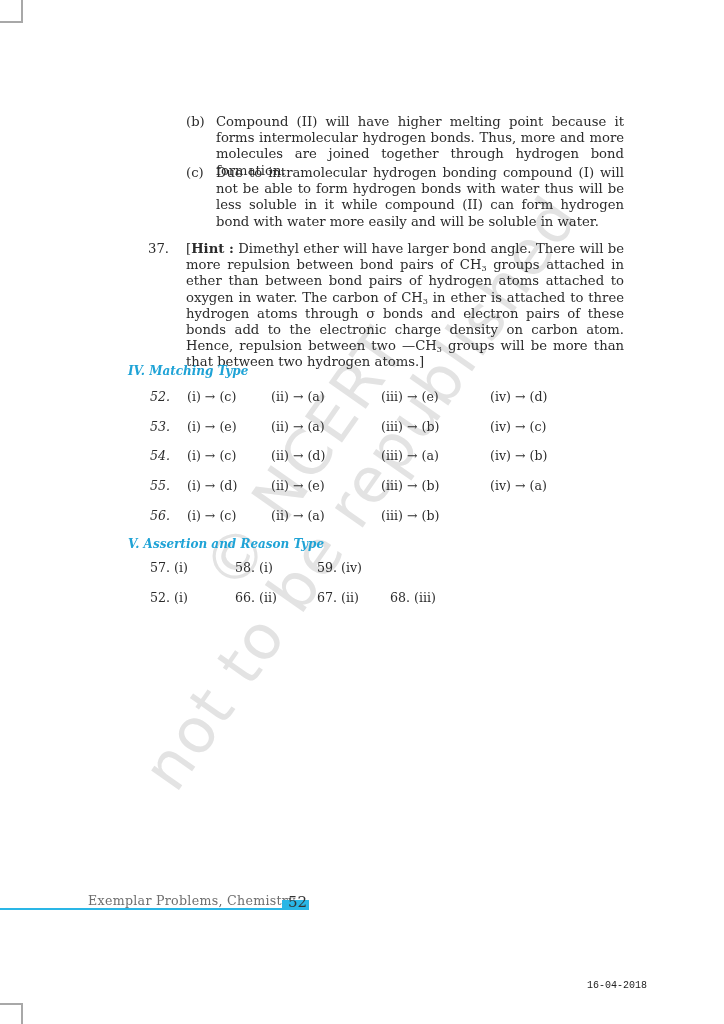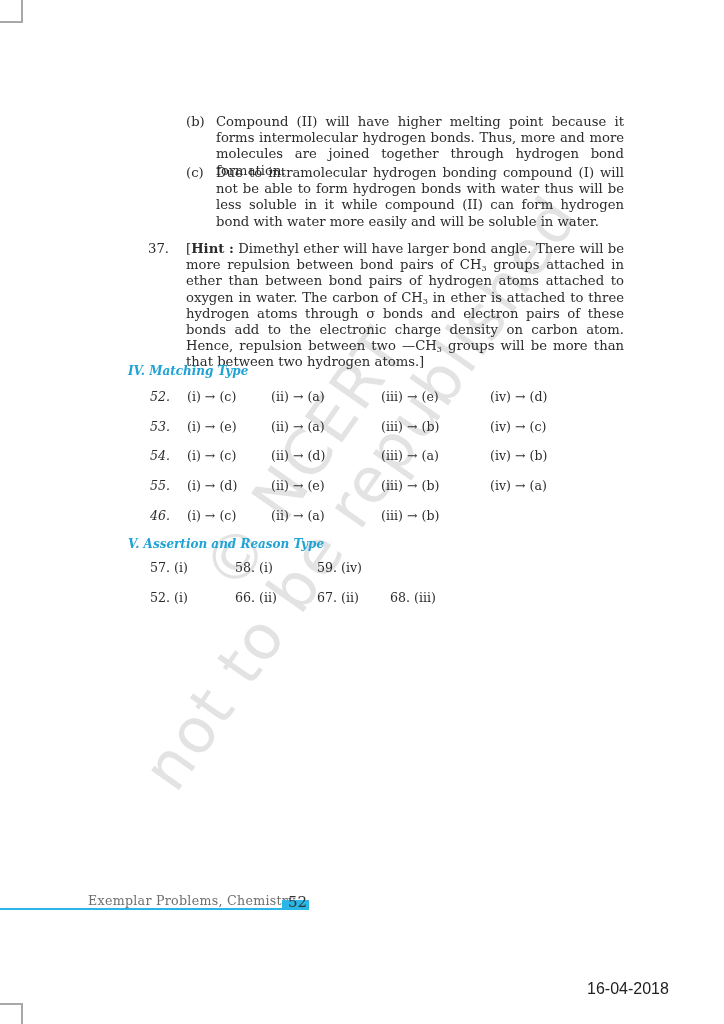--- a/index.html
+++ b/index.html
@@ -54,22 +54,22 @@
     .ar-row .a3 { left: 167px; }
     .ar-row .a4 { left: 240px; }
 
     .footer-line { position: absolute; left: 0; top: 908px; width: 309px; height: 2px; background: #2ab6e6; }
     .footer-text { position: absolute; left: 88px; top: 893px; font-size: 12.6px; color: #6e6e6e; letter-spacing: 0.3px; }
     .footer-page {
       position: absolute; left: 282px; top: 900px; width: 27px; height: 9px; background: #2ab6e6;
     }
     .footer-page-num { position: absolute; left: 288px; top: 893px; font-size: 15px; color: #333; }
     .date-stamp {
-      position: absolute; left: 587px; top: 980px; font-size: 16px; color: #222;
-      font-family: Liberation Sans, sans-serif;
+      position: absolute; left: 587px; top: 980px; font-size: 10px; color: #222;
+      font-family: Liberation Mono, monospace;
     }
   </style>
 </head>
 <body>
 
 <div class="crop-mark crop-tl"></div>
 <div class="crop-mark crop-bl"></div>
 
 <div class="watermark wm1">© NCERT</div>
 <div class="watermark wm2">not to be republished</div>
@@ -115,21 +115,21 @@
     <span class="c4">(iv) → (b)</span>
   </div>
   <div class="match-row" style="top:478px;">
     <span class="qn">55.</span>
     <span class="c1">(i) → (d)</span>
     <span class="c2">(ii) → (e)</span>
     <span class="c3">(iii) → (b)</span>
     <span class="c4">(iv) → (a)</span>
   </div>
   <div class="match-row" style="top:508px;">
-    <span class="qn">46.</span>
+    <span class="qn">56.</span>
     <span class="c1">(i) → (c)</span>
     <span class="c2">(ii) → (a)</span>
     <span class="c3">(iii) → (b)</span>
     <span class="c4"></span>
   </div>
 
   <div class="section-heading sh-v">V. Assertion and Reason Type</div>
 
   <div class="ar-row" style="top:560px;">
     <span class="a1">57. (i)</span>

